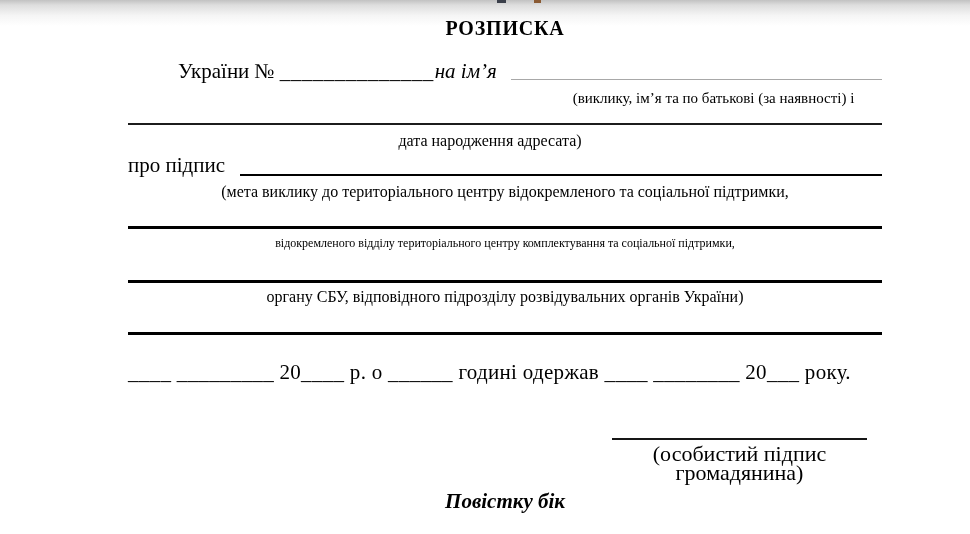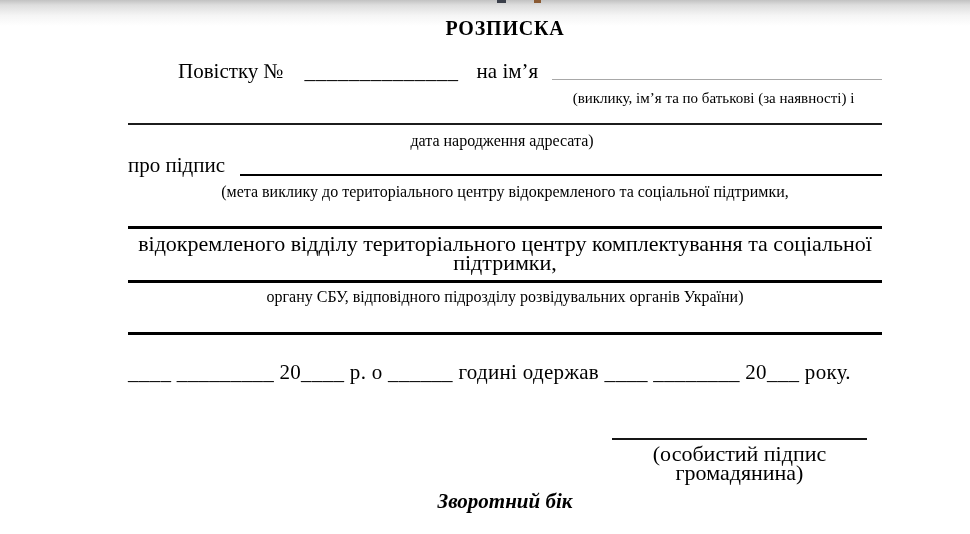--- a/index.html
+++ b/index.html
@@ -20,33 +20,33 @@
   .frag-1 { left:497px; width:9px; background:#3a3f4a; }
   .frag-2 { left:534px; width:7px; background:#8a5a33; }
 
   .doc-title {
     position:absolute; top:17px; left:128px; width:754px;
     text-align:center; font-size:20px; font-weight:bold; letter-spacing:0.8px;
   }
 
   .row { position:absolute; white-space:nowrap; font-size:21px; line-height:26px; }
   .row-summons { top:58px; left:178px; right:88px; display:flex; align-items:baseline; }
-  .row-summons .blank { margin-left:21px; letter-spacing:0.5px; }
-  .row-summons .after { margin-left:18px; }
+  .row-summons .blank { margin-left:5px; letter-spacing:0.5px; }
+  .row-summons .after { margin-left:1px;font-style:italic; }
   .name-fill-line {
     flex:1 1 auto; align-self:flex-end;
     margin:0 0 4px 14px; height:0;
     border-bottom:1px solid #a8a8a8;
   }
 
   .caption { position:absolute; font-size:16px; line-height:19px; text-align:center; }
   .caption-name { top:89px; left:545px; width:337px; font-size:15px; }
-  .caption-dob { top:131px; left:125px; width:754px; }
+  .caption-dob { top:131px; left:113px; width:754px; }
   .caption-meta { top:182px; left:128px; width:754px; }
-  .caption-vidokr { top:234px; left:128px; width:754px; font-size:22px; }
+  .caption-vidokr { top:234px; left:128px; width:754px; font-size:12px; }
   .caption-sbu { top:287px; left:128px; width:754px; }
   .caption-place { top:339px; left:128px; width:754px; }
   .caption-sig { top:444px; left:597px; width:285px; font-size:22px; }
 
   .hline { position:absolute; left:128px; width:754px; height:0; }
   .hline-dob { top:123px; border-top:2px solid #1c1c1c; }
   .hline-thick-1 { top:226px; border-top:3px solid #000; }
   .hline-thick-2 { top:280px; border-top:3px solid #000; }
   .hline-thick-3 { top:332px; border-top:3px solid #000; }
 
@@ -67,21 +67,21 @@
 
 <div class="page">
 
   <div class="top-shadow"></div>
   <div class="frag frag-1"></div>
   <div class="frag frag-2"></div>
 
   <div class="doc-title">РОЗПИСКА</div>
 
   <div class="row row-summons">
-    <span>Повістку №</span>
+    <span>України №</span>
     <span class="blank">______________</span>
     <span class="after">на ім’я</span>
     <span class="name-fill-line"></span>
   </div>
 
   <div class="caption caption-name">(виклику, ім’я та по батькові (за наявності) і</div>
 
   <div class="hline hline-dob"></div>
   <div class="caption caption-dob">дата народження адресата)</div>
 
@@ -96,15 +96,15 @@
   <div class="hline hline-thick-2"></div>
   <div class="caption caption-sbu">органу СБУ, відповідного підрозділу розвідувальних органів України)</div>
 
   <div class="hline hline-thick-3"></div>
 
   <div class="row row-date">____ _________ 20____ р. о ______ годині одержав ____ ________ 20___ року.</div>
 
   <div class="sig-line"></div>
   <div class="caption caption-sig">(особистий підпис громадянина)</div>
 
-  <div class="doc-footer">Зворотний бік</div>
+  <div class="doc-footer">Повістку бік</div>
 
 </div>
 
 </body></html>

